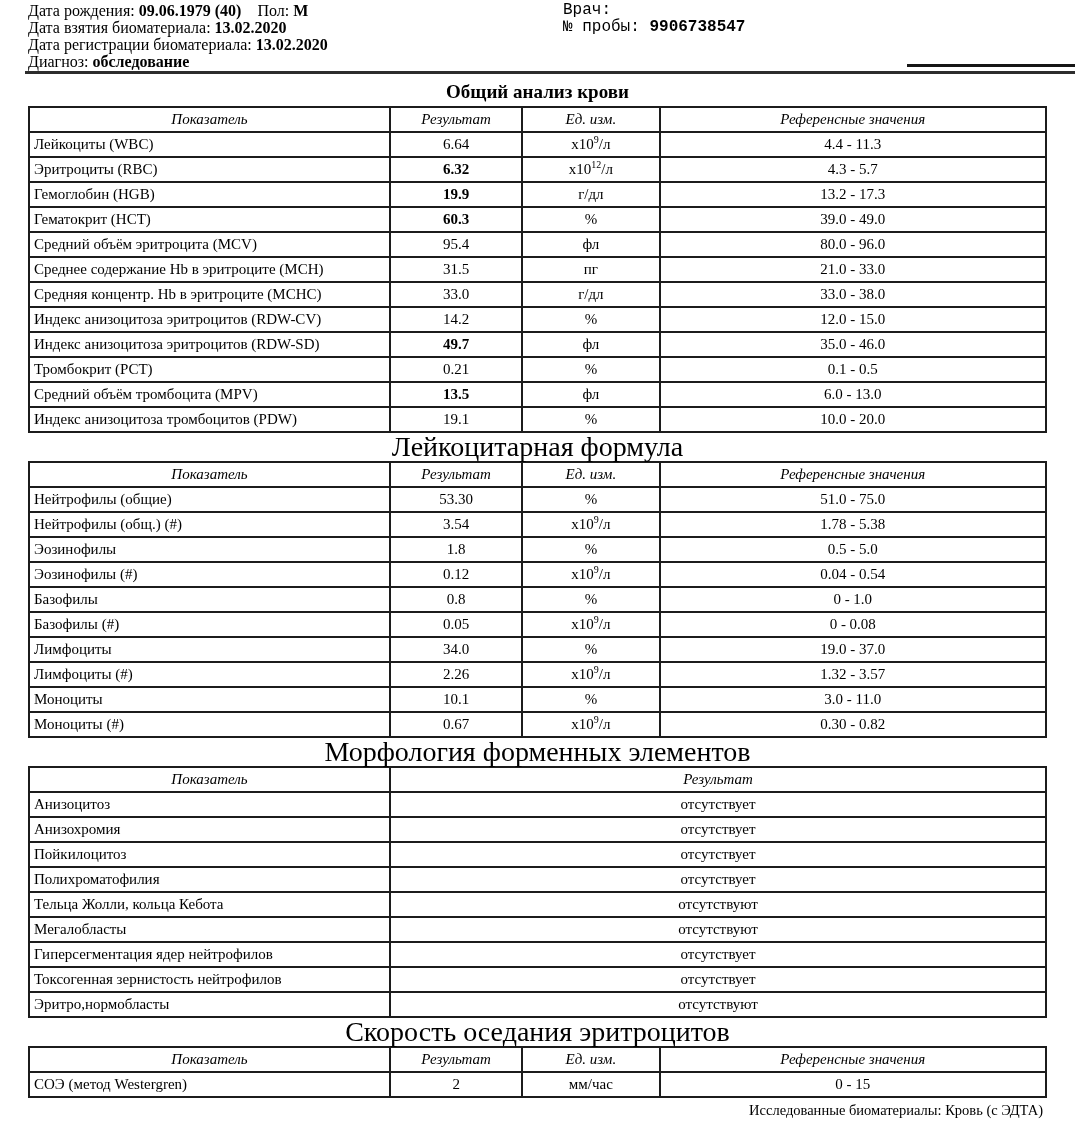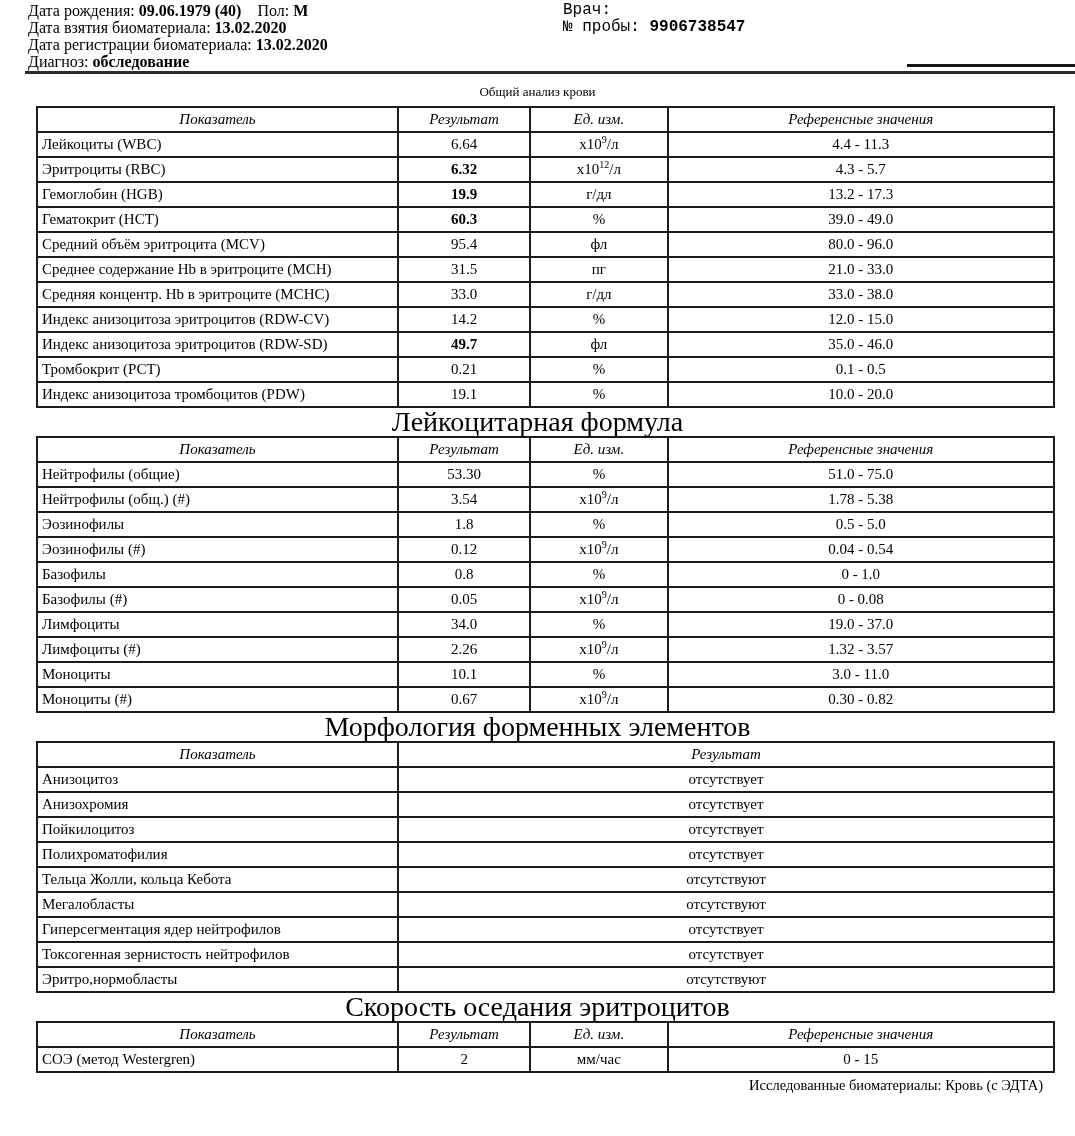--- a/index.html
+++ b/index.html
@@ -14,22 +14,22 @@
   .top-header{display:flex;align-items:flex-start;}
   .header-left{flex:1;}
   .header-right{width:484px;flex:none;font-family:Liberation Mono, monospace;}
   .hline{font-size:16px;line-height:17px;white-space:pre-wrap;}
   .hline b{font-weight:bold;}
   .header-rule{position:absolute;left:25px;right:0;top:71px;height:3px;background:#2d2d2d;}
   .vrach-rule{position:absolute;right:0;top:64px;width:168px;height:3px;background:#161616;}
   
   .sections{margin-top:10px;}
   .section-title{text-align:center;font-size:28px;line-height:24px;margin:2px 0 2px 0;}
-  .section-title.bold{font-weight:normal;font-size:13px;}
-  table{width:100%;border-collapse:collapse;table-layout:fixed;margin-bottom:1px;margin-left:8px;}
+  .section-title.bold{font-weight:bold;font-size:19px;}
+  table{width:100%;border-collapse:collapse;table-layout:fixed;margin-bottom:1px;}
   table,td,th{border:2px solid #1c1c1c;}
   th{font-style:italic;font-weight:normal;font-size:15px;text-align:center;
      padding:1px 6px;height:21px;overflow:hidden;}
   td{font-size:15px;text-align:center;padding:1px 6px;height:21px;
      overflow:hidden;white-space:nowrap;}
   td.c0{text-align:left;padding-left:4px;}
   td b{font-weight:bold;}
   sup{font-size:10px;line-height:0;}
   
   .footer{margin-top:3px;text-align:right;padding-right:4px;}
@@ -126,20 +126,26 @@
             <td><span>фл</span></td>
             <td><span>35.0 - 46.0</span></td>
           </tr>
           <tr>
             <td class="c0"><span>Тромбокрит (PCT)</span></td>
             <td><span>0.21</span></td>
             <td><span>%</span></td>
             <td><span>0.1 - 0.5</span></td>
           </tr>
           <tr>
+            <td class="c0"><span>Средний объём тромбоцита (MPV)</span></td>
+            <td><b><span>13.5</span></b></td>
+            <td><span>фл</span></td>
+            <td><span>6.0 - 13.0</span></td>
+          </tr>
+          <tr>
             <td class="c0"><span>Индекс анизоцитоза тромбоцитов (PDW)</span></td>
             <td><span>19.1</span></td>
             <td><span>%</span></td>
             <td><span>10.0 - 20.0</span></td>
           </tr>
         </tbody>
       </table>
       <div class="section-title">Лейкоцитарная формула</div>
       <table>
         <colgroup>

